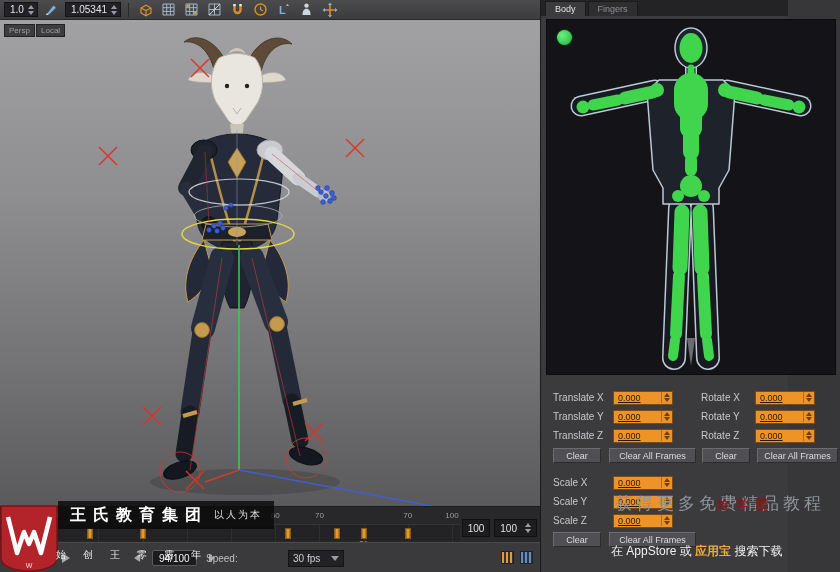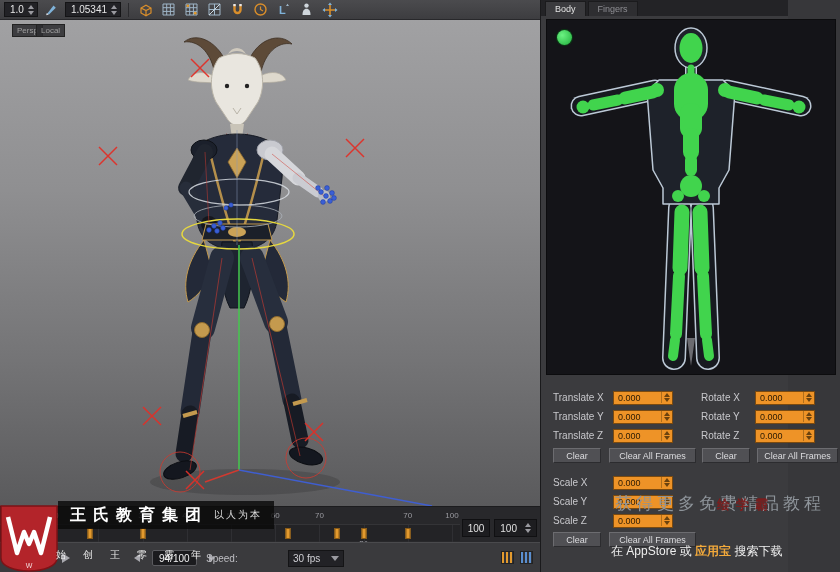--- a/index.html
+++ b/index.html
@@ -16,21 +16,21 @@
   .aru { width:0;height:0;border-left:3px solid transparent;border-right:3px solid transparent;border-bottom:4px solid #9a9aa0; }
   .ard { width:0;height:0;border-left:3px solid transparent;border-right:3px solid transparent;border-top:4px solid #9a9aa0; }
   .tb-btn { width:19px; height:18px; display:flex; align-items:center; justify-content:center; border-radius:2px; }
   .tb-sep { width:1px; height:14px; background:#2a2a2d; margin:0 3px; }
 
   
   .viewport { position:absolute; left:0; top:20px; width:540px; height:486px;
     background:linear-gradient(180deg,#a1a1a3 0%,#8f8f91 35%,#747476 70%,#5a5a5c 100%); }
   .vp-label { position:absolute; top:4px; font-size:8px; color:#9f9f9f;
     background:rgba(44,44,47,.85); border:1px solid #222; padding:1px 4px; }
-  .vp-label.persp { left:12px; } .vp-label.local { left:36px; }
+  .vp-label.persp { left:4px; } .vp-label.local { left:36px; }
   .vp-svg { position:absolute; left:0; top:0; }
 
   
   .wm-band { position:absolute; left:58px; top:501px; height:28px; z-index:20;
     background:rgba(10,10,10,.82); display:flex; align-items:center; padding:0 12px; }
   .wm-title { font-size:16px; font-weight:bold; color:#fff; letter-spacing:7px; white-space:nowrap; }
   .wm-sub { font-size:10px; color:#e0e0e0; letter-spacing:2px; margin-left:6px; white-space:nowrap; }
   .w-logo { position:absolute; left:0; top:505px; width:58px; height:67px; z-index:21; }
 
   
@@ -83,21 +83,21 @@
     background:#141418; border:1px solid #0c0c0e; }
   .indicator { position:absolute; left:10px; top:10px; width:15px; height:15px; border-radius:50%;
     background:radial-gradient(circle at 35% 35%, #6bf282, #1fae3a); box-shadow:0 0 0 1px #0a3a14; }
 
   .trow { position:absolute; left:12px; width:278px; height:15px; display:grid;
     grid-template-columns:60px 62px 26px 54px 62px; align-items:center; }
   .trow.scale { grid-template-columns:60px 62px; }
   .tlabel { font-size:10px; color:#c8c8cc; white-space:nowrap; }
   .tfield { width:60px; height:14px; background:#ee9327; border:1px solid #7a4a10;
     display:flex; align-items:center; justify-content:space-between; padding:0 1px 0 4px; }
-  .tval { font-size:9px; color:#2a1a04; }
+  .tval { font-size:9px; color:#2a1a04;text-decoration:underline; }
   .tspin { display:flex; flex-direction:column; gap:1px; border-left:1px solid #b06f1c; padding:1px 1px 1px 2px; }
   .tsu { width:0;height:0;border-left:3px solid transparent;border-right:3px solid transparent;border-bottom:4px solid #6b420e; }
   .tsd { width:0;height:0;border-left:3px solid transparent;border-right:3px solid transparent;border-top:4px solid #6b420e; }
 
   .btnrow { position:absolute; left:12px; display:flex; }
   .pbtn { height:15px; font-size:9px; color:#dcdcdf; background:#505054;
     border:1px solid; border-color:#6c6c70 #2c2c2f #2c2c2f #6c6c70; font-family:inherit; }
   .bw1 { width:48px; } .bw2 { width:87px; margin-left:8px; }
   .bw3 { width:48px; margin-left:6px; } .bw4 { width:81px; margin-left:7px; }
 

